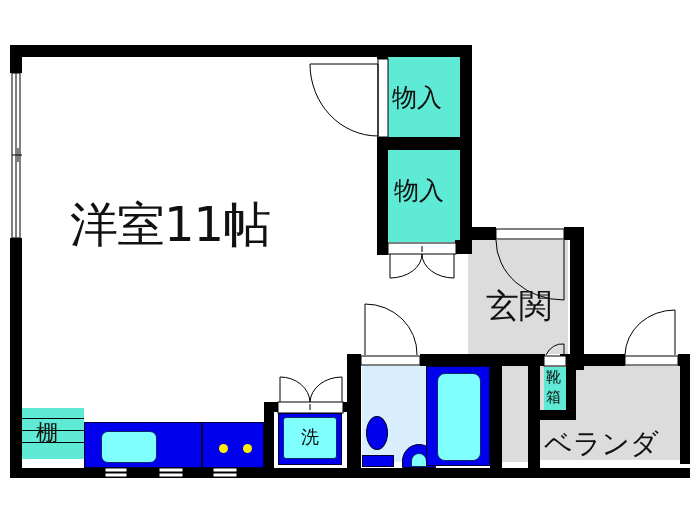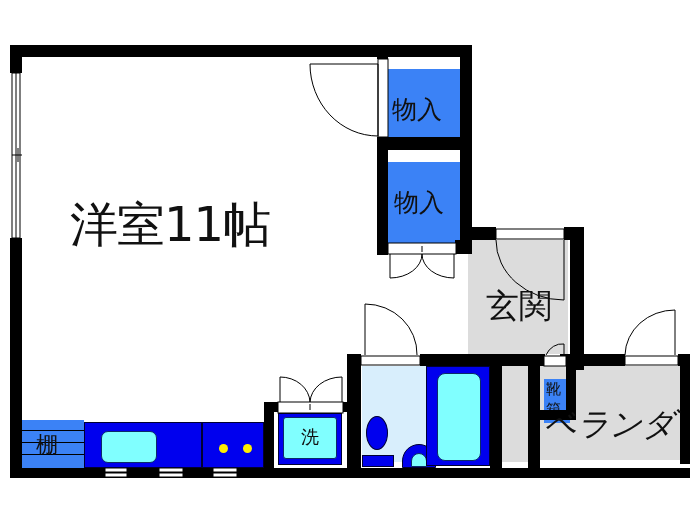--- a/index.html
+++ b/index.html
@@ -1,21 +1,21 @@
 <!DOCTYPE html>
 <html><head>
 <meta charset="utf-8">
 <style>
   html, body { margin:0; padding:0; background:#ffffff; }
   body { width:700px; height:525px; position:relative; overflow:hidden;
          font-family:"DejaVu Sans", "Liberation Sans", sans-serif; }
   .abs { position:absolute; box-sizing:border-box; }
   .wall { position:absolute; background:#000; }
   .label { position:absolute; color:#111; white-space:nowrap; line-height:1; }
-  .red { background:#3b82f6;margin-top:12px; }
+  .red { background:#5eead4; }
   .blue { background:#0000ee; border:1px solid #000033; }
   .cyan { background:#80ffff; border:1px solid #0a2a6a; }
   .gray { background:#dcdcdc; }
   .lightblue { background:#d8eefc; }
   svg { position:absolute; left:0; top:0; }
 </style>
 </head>
 <body>
 
 <div class="abs gray" style="left:468px;top:240px;width:100px;height:114px;"></div>
@@ -128,13 +128,13 @@
     <rect x="106" y="474" width="20" height="2"></rect>
     <rect x="160" y="469" width="22" height="2"></rect>
     <rect x="160" y="474" width="22" height="2"></rect>
     <rect x="214" y="469" width="22" height="2"></rect>
     <rect x="214" y="474" width="22" height="2"></rect>
   </g>
 </svg>
 
 <span class="label" style="left:70px;top:200px;font-size:48px;letter-spacing:-1px;">洋室11帖</span>
 <span class="label" style="left:486px;top:289px;font-size:33px;">玄関</span>
-<span class="label" style="left:544px;top:408px;font-size:32px;font-style:italic;">ベランダ</span>
+<span class="label" style="left:544px;top:430px;font-size:28px;">ベランダ</span>
 
 </body></html>

